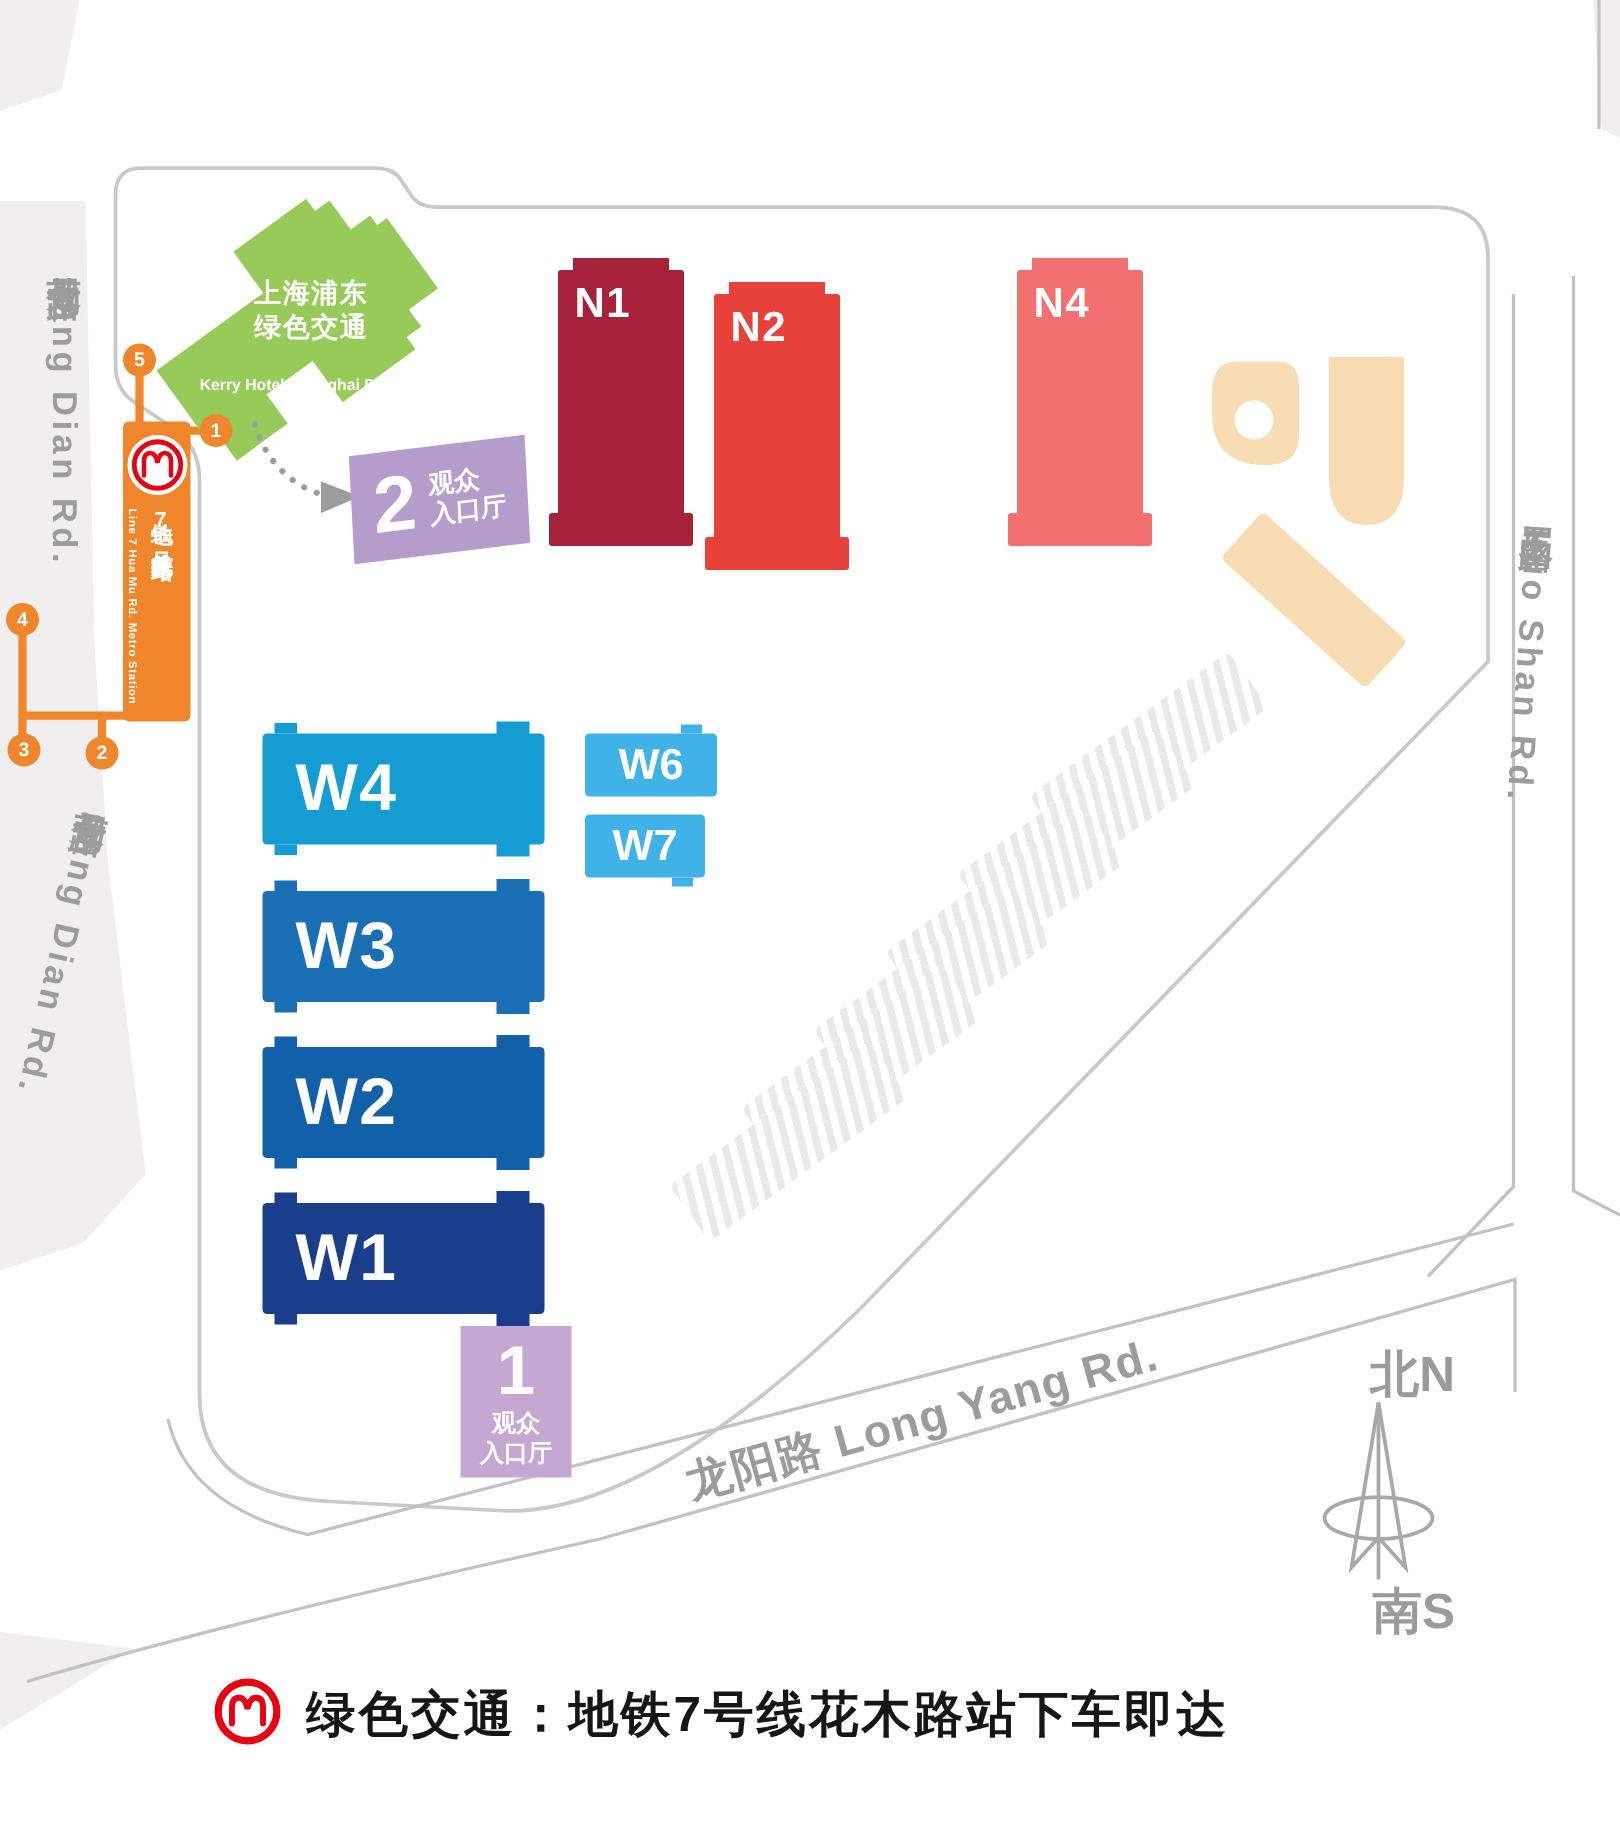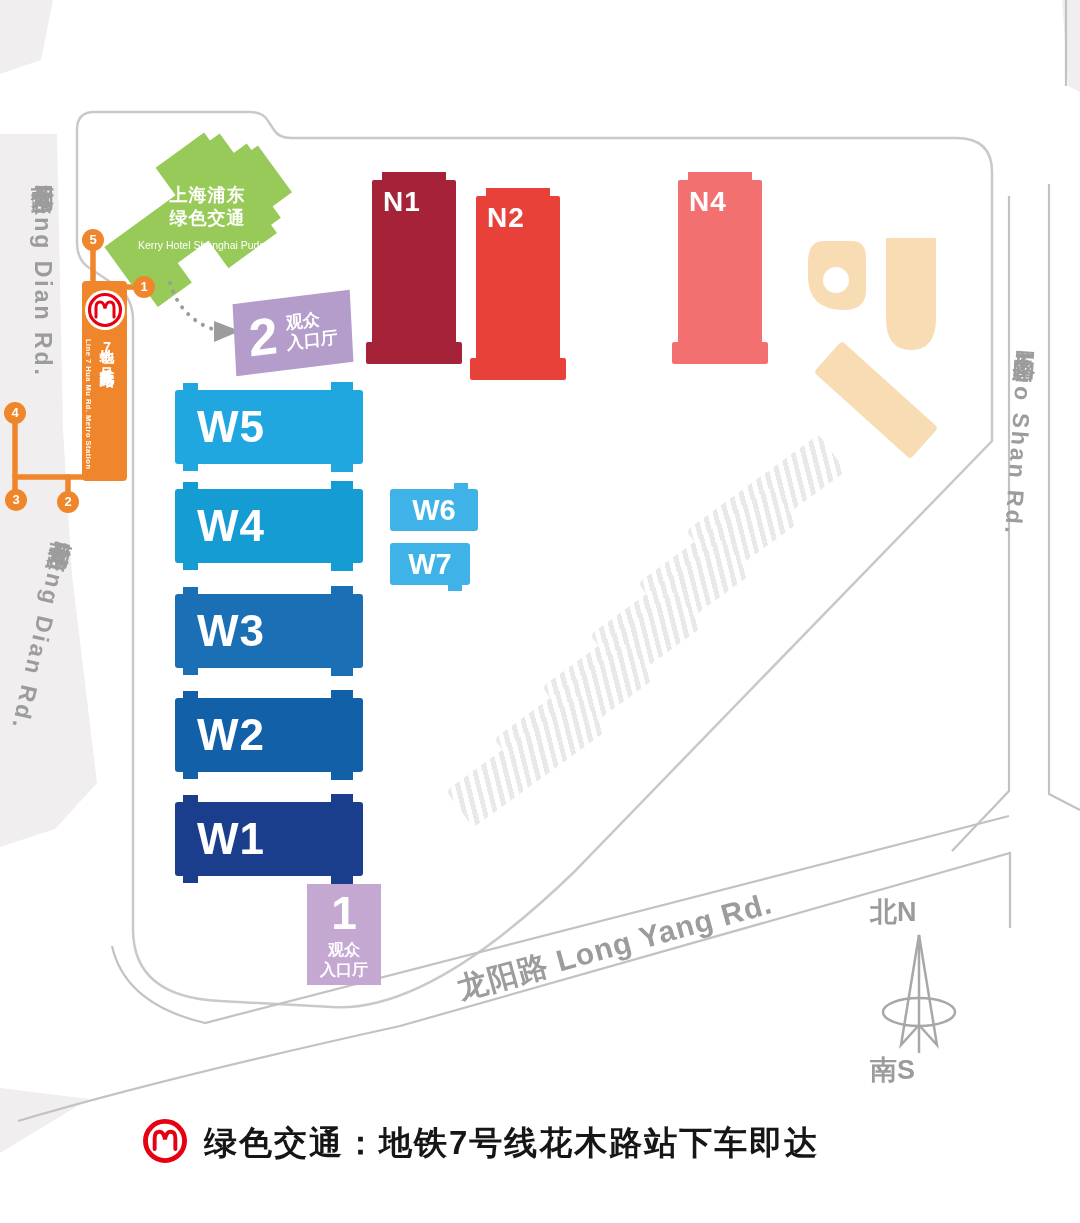--- a/index.html
+++ b/index.html
@@ -69,25 +69,25 @@
   #road-luoshan    { left:1012px; top:334px; font-size:23px; letter-spacing:3px;
                      transform:rotate(4deg); transform-origin:top center; }
   #road-longyang   { position:absolute; left:425px; top:926px; width:380px; text-align:center;
                      font-size:30px; font-weight:bold; color:var(--roadtext);
                      transform:rotate(-15.5deg); z-index:2; letter-spacing:1px; }
 
   
   #hotel-name { position:absolute; left:125px; top:184px; width:165px; text-align:center;
                 color:#fff; z-index:2; }
   #hotel-name .zh { font-size:18px; font-weight:bold; line-height:1.3; letter-spacing:1px; }
-  #hotel-name .en { font-size:10.5px; font-weight:normal; margin-top:8px; }
-
-  
-  .compass-lbl { position:absolute; left:870px; width:100px; text-align:left;
-                 font-size:27px; font-weight:bold; color:#9B9B9B; z-index:2; }
+  #hotel-name .en { font-size:10.5px; font-weight:bold; margin-top:20px; }
+
+  
+  .compass-lbl { position:absolute; left:870px; width:100px; text-align:right;
+                 font-size:33px; font-weight:bold; color:#9B9B9B; z-index:2; }
 
   
   #footer { position:absolute; left:142px; top:1118px; display:flex; align-items:center;
             gap:16px; z-index:2; }
   #footer .txt { font-size:33px; font-weight:bold; color:var(--ink); letter-spacing:2px; }
 </style>
 </head>
 <body>
 
 <div id="stage">
@@ -177,27 +177,20 @@
       <div class="flange"></div>
     <div class="lbl">N2</div>
   </div>
   <div class="hall-n" style="left:672px; top:172px; --c:var(--n4);">
     <div class="cap"></div>
       <div class="body"></div>
       <div class="flange"></div>
     <div class="lbl">N4</div>
   </div>
 
-  <div class="hall-w" style="left:175px; top:390px; --c:var(--w5);">
-    <span class="tt"></span>
-      <span class="tb"></span>
-    <span class="st"></span>
-      <span class="sb"></span>
-    <div class="lbl">W5</div>
-  </div>
   <div class="hall-w" style="left:175px; top:489px; --c:var(--w4);">
     <span class="tt"></span>
       <span class="tb"></span>
     <span class="st"></span>
       <span class="sb"></span>
     <div class="lbl">W4</div>
   </div>
   <div class="hall-w" style="left:175px; top:594px; --c:var(--w3);">
     <span class="tt"></span>
       <span class="tb"></span>

